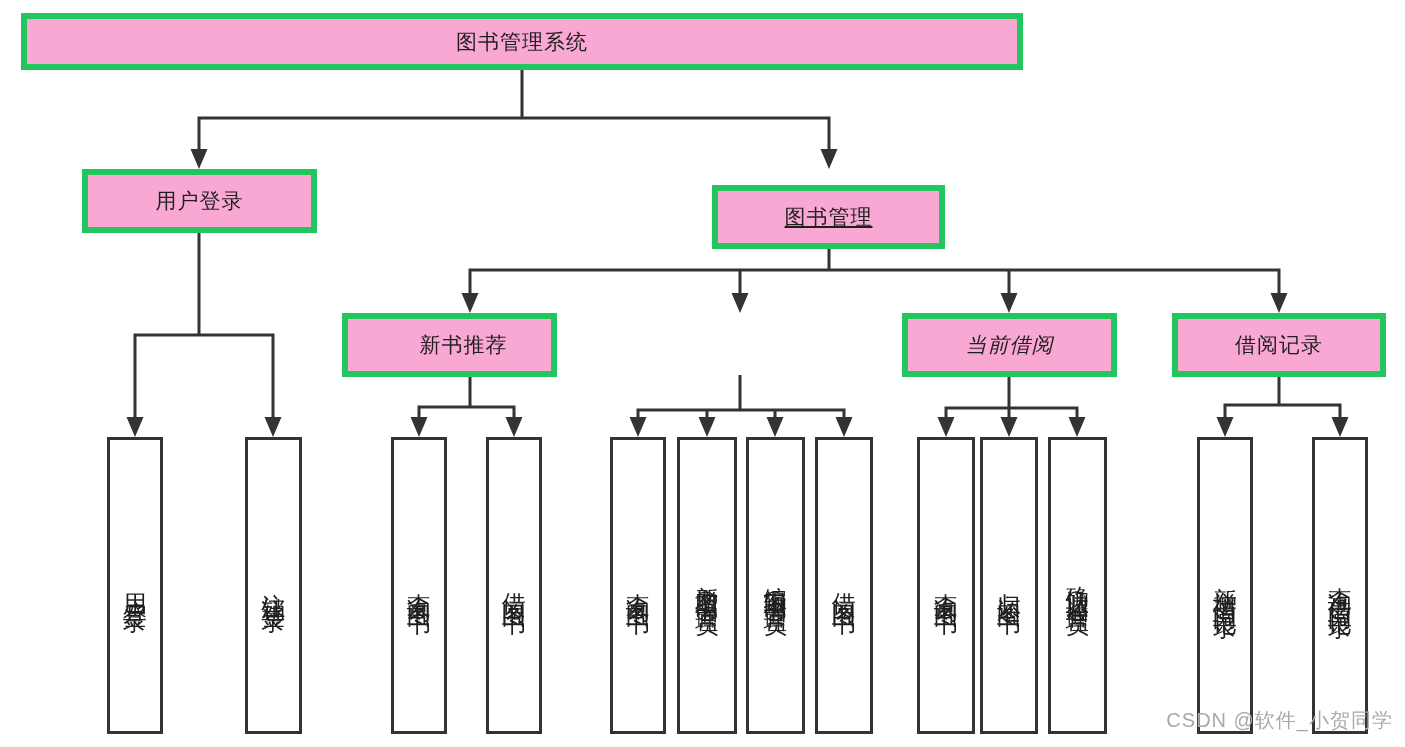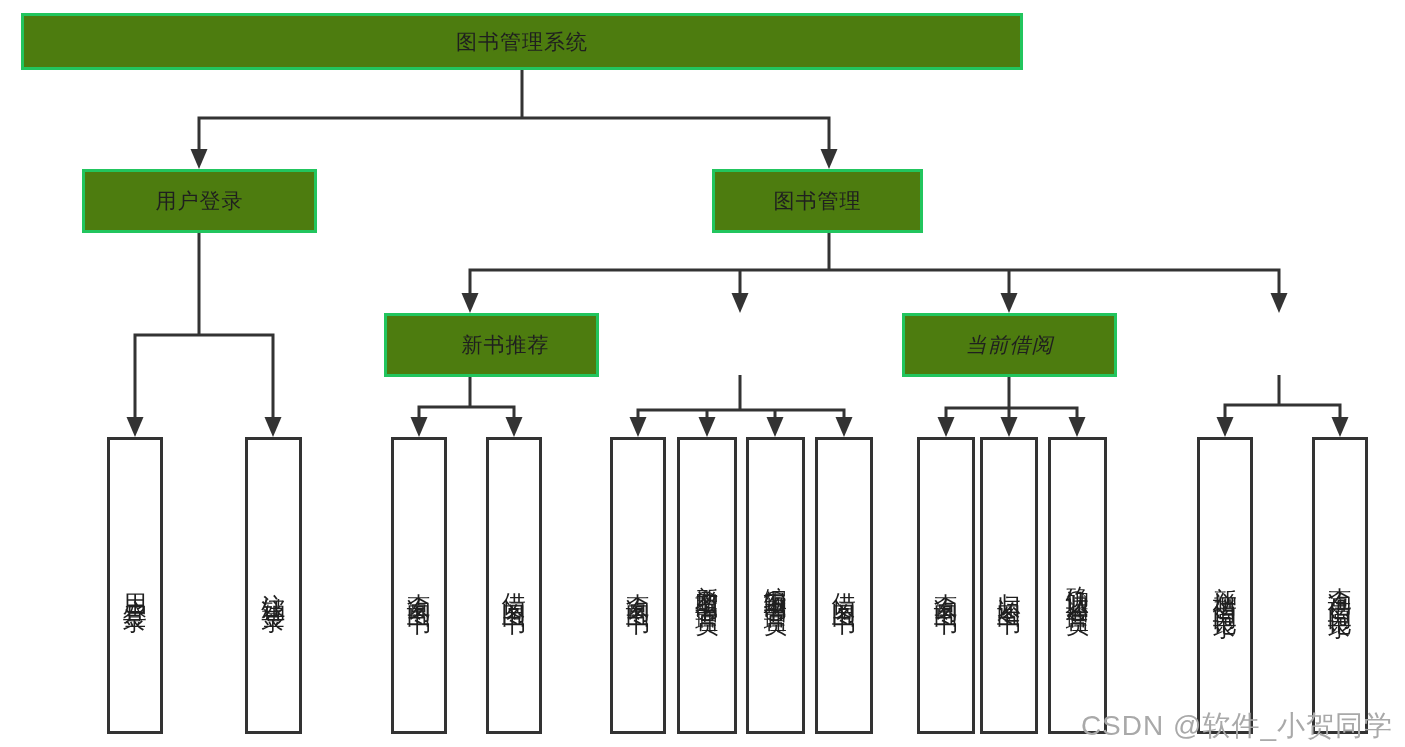--- a/index.html
+++ b/index.html
@@ -16,22 +16,22 @@
     overflow: hidden;
   }
   .connector-layer {
     position: absolute;
     left: 0; top: 0;
     width: 1405px; height: 747px;
     pointer-events: none;
   }
   .hbox {
     position: absolute;
-    border: 3px solid #22c55e;
-    background: #4d7c0f;
+    border: 6px solid #22c55e;
+    background: #f9a8d4;
     display: flex;
     align-items: center;
     justify-content: center;
     font-size: 21px;
     letter-spacing: 1px;
     color: #1f1f1f;
     box-sizing: border-box;
     z-index: 2;
   }
   .vbox {
@@ -53,21 +53,21 @@
     z-index: 2;
   }
   .vbox.tight {
     letter-spacing: 4px;
     font-size: 23px;
   }
   .watermark {
     position: absolute;
     top: 707px;
     right: 12px;
-    font-size: 28px;
+    font-size: 20px;
     letter-spacing: 1px;
     color: #a9a9a9;
     z-index: 5;
     white-space: nowrap;
     margin-left: 20px;
   }
 </style>
 </head>
 <body>
 
@@ -113,24 +113,25 @@
     <use href="#arr" transform="translate(946,437)"></use>
     <use href="#arr" transform="translate(1009,437)"></use>
     <use href="#arr" transform="translate(1077,437)"></use>
     <use href="#arr" transform="translate(1225,437)"></use>
     <use href="#arr" transform="translate(1340,437)"></use>
   </svg>
 
   <div class="hbox" style="left:21px; top:13px; width:1002px; height:57px;">图书管理系统</div>
 
   <div class="hbox" style="left:82px; top:169px; width:235px; height:64px;">用户登录</div>
-  <div class="hbox" style="left:712px; top:169px; width:211px; height:64px;">图书管理</div>
+  <div class="hbox" style="left:712px; top:185px; width:233px; height:64px;text-decoration:underline;">图书管理</div>
 
-  <div class="hbox" style="left:384px; top:313px; width:215px; height:64px;padding-left:28px;">新书推荐</div>
+  <div class="hbox" style="left:342px; top:313px; width:215px; height:64px;padding-left:28px;">新书推荐</div>
   <div class="hbox" style="left:902px; top:313px; width:215px; height:64px;font-style:italic;">当前借阅</div>
+  <div class="hbox" style="left:1172px; top:313px; width:214px; height:64px;">借阅记录</div>
 
   <div class="vbox" style="left:107px; width:56px;">用户登录</div>
   <div class="vbox" style="left:245px; width:57px;">注销登录</div>
 
   <div class="vbox" style="left:391px; width:56px;">查询图书</div>
   <div class="vbox" style="left:486px; width:56px;">借阅图书</div>
 
   <div class="vbox" style="left:610px; width:56px;">查询图书</div>
   <div class="vbox tight" style="left:677px; width:60px;">新增图书（管理员）</div>
   <div class="vbox tight" style="left:746px; width:59px;">编辑图书（管理员）</div>

